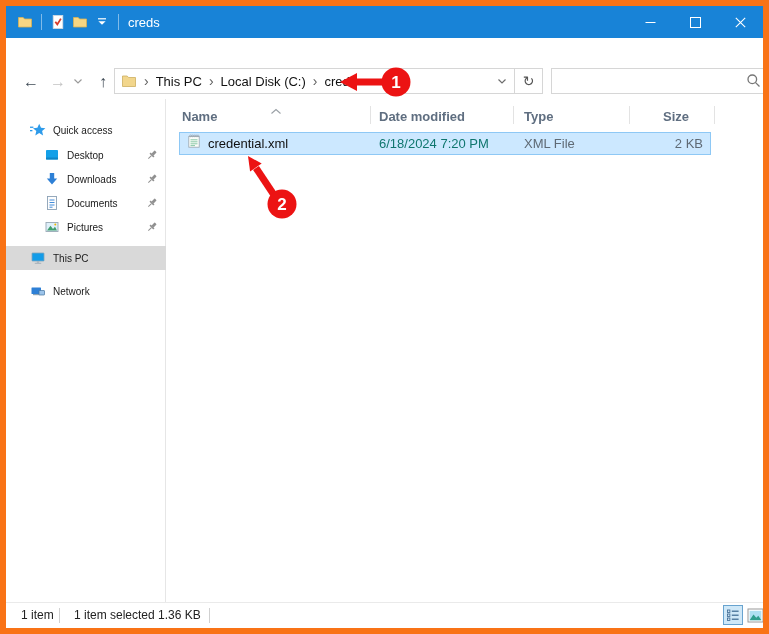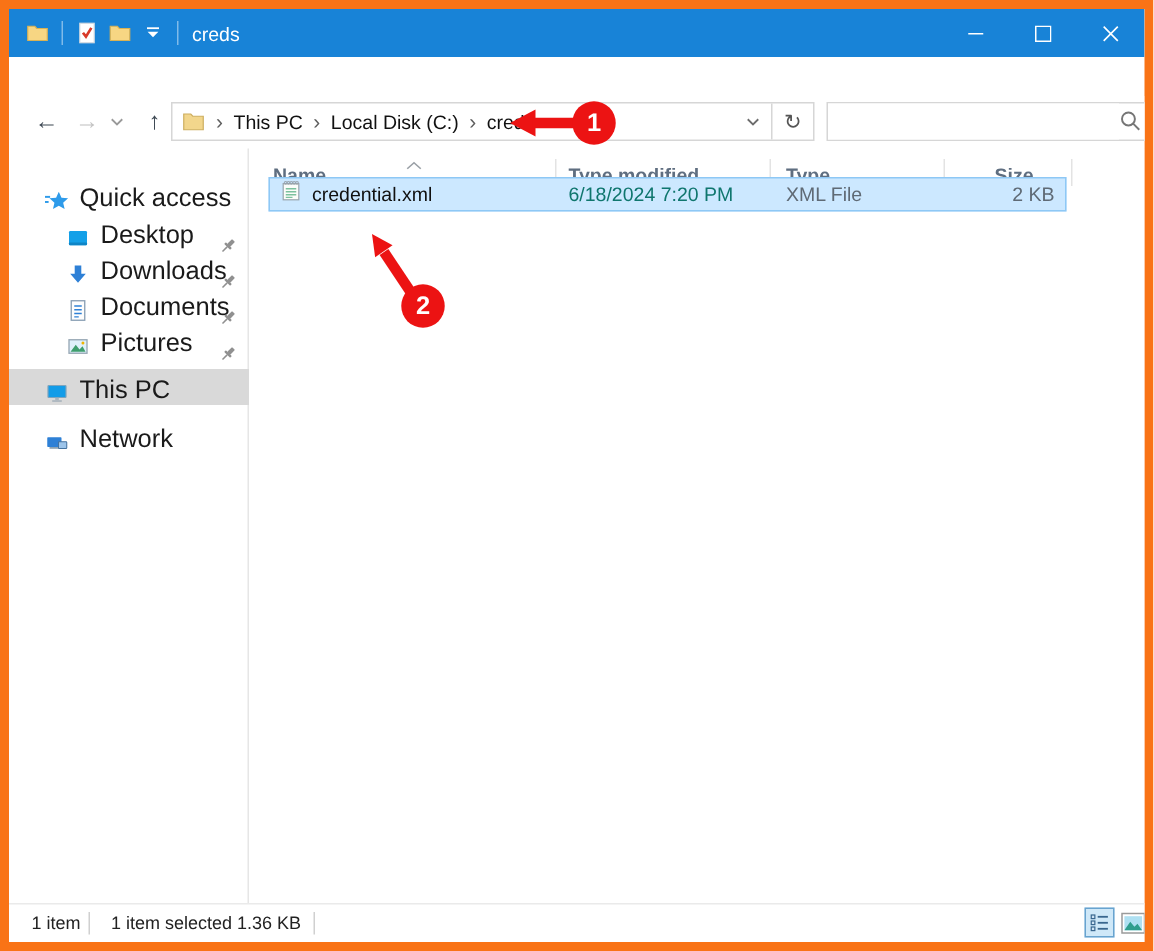--- a/index.html
+++ b/index.html
@@ -71,36 +71,36 @@
     flex:1; height:100%; border:none; outline:none; padding:0 4px 0 8px;
     font-size:12px; font-family:"Liberation Sans", sans-serif;
   }
   .search-icon { width:16px; height:16px; margin-right:8px; flex:0 0 auto; }
 
   
   .main { position:absolute; top:93px; left:0; right:0; height:515px; background:#fff; }
   .sidebar { position:absolute; left:0; top:0; width:160px; height:100%; border-right:1px solid #e6e6e6; }
   .side-item {
     position:absolute; left:0; width:160px; height:24px;
-    display:flex; align-items:flex-end; font-size:17px; color:#1a1a1a;
+    display:flex; align-items:center; font-size:10px; color:#1a1a1a;
   }
   .side-item .si-icon { width:16px; height:16px; margin-left:24px; flex:0 0 auto; }
   .side-item.indent .si-icon { margin-left:38px; }
   .side-item .si-label { margin-left:7px; white-space:nowrap; }
   .side-item .pin { position:absolute; right:8px; width:12px; height:12px; }
   .side-item.selected { background:#d9d9d9; }
 
   .content { position:absolute; left:160px; top:0; right:0; height:100%; }
   .hdr-label { position:absolute; top:10px; font-size:13px; color:#5f6e80; white-space:nowrap;font-weight:bold; }
   .hdr-name { left:16px; } .hdr-date { left:213px; } .hdr-type { left:358px; } .hdr-size { left:477px;margin-left:20px; }
   .col-sep { position:absolute; top:7px; width:1px; height:18px; background:#e3e3e3; }
   .sort-caret { position:absolute; left:104px; top:2px; width:12px; height:7px; }
 
   .file-row {
-    position:absolute; left:13px; top:19px; width:532px; height:23px;
+    position:absolute; left:13px; top:33px; width:532px; height:23px;
     background:#cce8ff; border:1px solid #8ec8f5;
   }
   .file-row span { position:absolute; top:0; line-height:21px; font-size:13px; white-space:nowrap; }
   .fr-icon { position:absolute; left:6px; top:2px; width:16px; height:16px; }
   .fr-name { left:28px; color:#101010; }
   .fr-date { left:199px; color:#0f766e; }
   .fr-type { left:344px; color:#5f6a75; }
   .fr-size { right:7px; color:#5f6a75; }
 
   
@@ -338,21 +338,21 @@
       </div>
     </div>
 
     <div class="content">
       <span class="sort-caret">
         <svg width="12" height="7" viewBox="0 0 12 7">
             <polyline points="1.5,5.5 6,1.5 10.5,5.5" fill="none" stroke="#9aa0a6" stroke-width="1.1"></polyline>
           </svg>
       </span>
       <span class="hdr-label hdr-name">Name</span>
-      <span class="hdr-label hdr-date">Type modified</span>
+      <span class="hdr-label hdr-date">Date modified</span>
       <span class="hdr-label hdr-type">Type</span>
       <span class="hdr-label hdr-size">Size</span>
       <span class="col-sep" style="left:204px"></span>
       <span class="col-sep" style="left:347px"></span>
       <span class="col-sep" style="left:463px"></span>
       <span class="col-sep" style="left:548px"></span>
 
       <div class="file-row">
         <span class="fr-icon">
           <svg width="16" height="16" viewBox="0 0 16 16">

